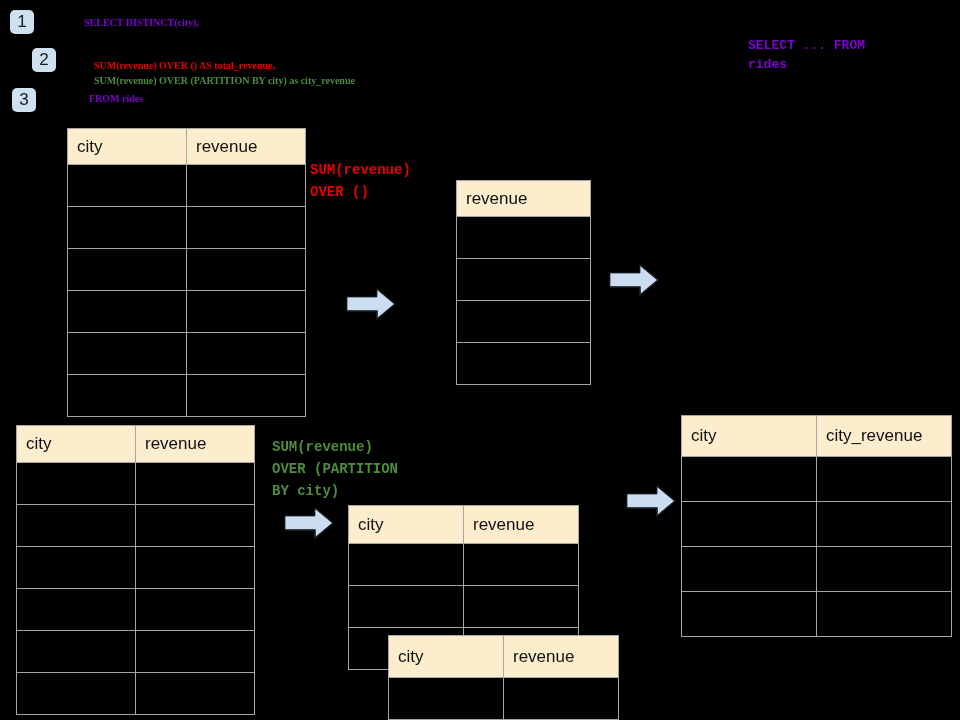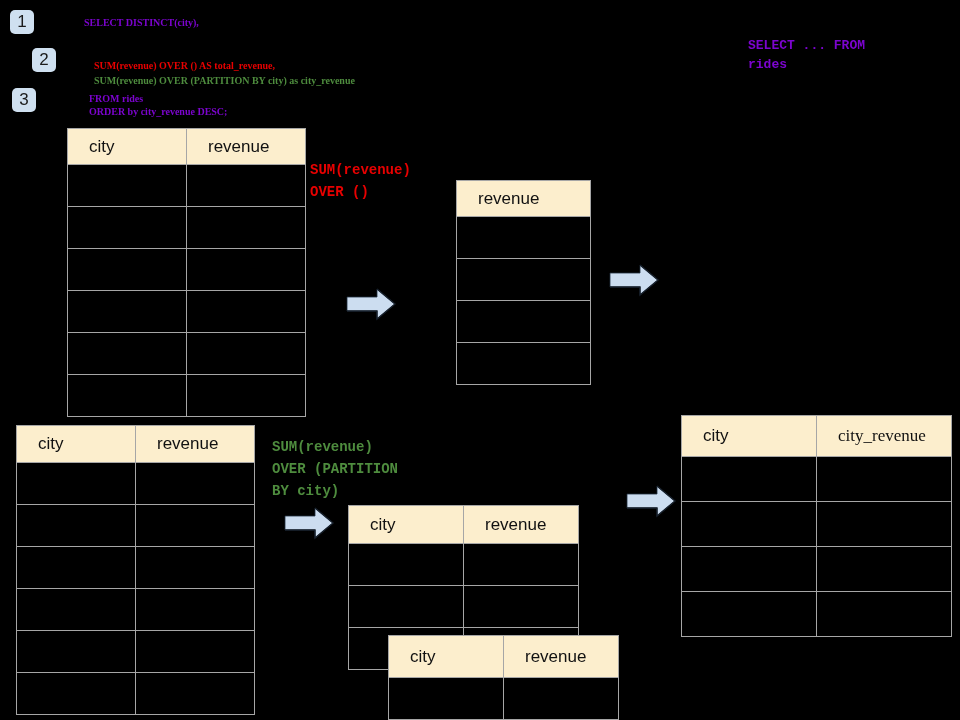--- a/index.html
+++ b/index.html
@@ -75,42 +75,41 @@
     background: #000000;
   }
   .tbl th {
     border: 1px solid #a6a6a6;
     background: #fceecd;
     color: #111111;
     font-family: "Liberation Sans", sans-serif;
     font-weight: normal;
     font-size: 17px;
     text-align: left;
-    padding: 0 0 0 21px;
+    padding: 0 0 0 9px;
   }
 
   
   .arrow {
     position: absolute;
   }
 </style>
 </head>
 <body>
 
 <div id="stage">
 
   <div class="badge" style="left:10px; top:10px;">1</div>
   <div class="badge" style="left:32px; top:48px;">2</div>
   <div class="badge" style="left:12px; top:88px;">3</div>
 
   <div class="code c-purple" style="left:84px; top:12px;">SELECT DISTINCT(city),</div>
   <div class="code c-red" style="left:84px; top:35px;">    SUM(revenue) OVER () AS total_revenue,</div>
   <div class="code c-green" style="left:84px; top:50px;margin-top:20px;">    SUM(revenue) OVER (PARTITION BY city) as city_revenue</div>
   <div class="code c-purple" style="left:84px; top:79px;margin-top:9px;">  FROM rides</div>
-  <div class="code c-purple" style="left:84px; top:101px;">  ORDER by city_revenue DESC;</div>
 
   <div class="note-small" style="left:748px; top:36px;">SELECT ... FROM
 rides</div>
 
   <div class="note c-red" style="left:310px; top:139px;">SUM(revenue)
 OVER ()</div>
 
   <div class="note c-green" style="left:272px; top:436px;">SUM(revenue)
 OVER (PARTITION
 BY city)</div>
@@ -297,21 +296,21 @@
   </div>
 
   <table class="tbl" style="left:681px; top:415px; width:270px;">
     <colgroup>
         <col style="width:135px">
         <col style="width:135px">
       </colgroup>
     <thead>
       <tr>
         <th style="height:40px;">city</th>
-        <th style="height:40px;font-family:Liberation Serif, serif;">city_revenue</th>
+        <th style="height:40px;">city_revenue</th>
       </tr>
     </thead>
     <tbody>
       <tr>
           <td style="height:44px;"></td>
           <td></td>
         </tr>
       <tr>
           <td style="height:44px;"></td>
           <td></td>

